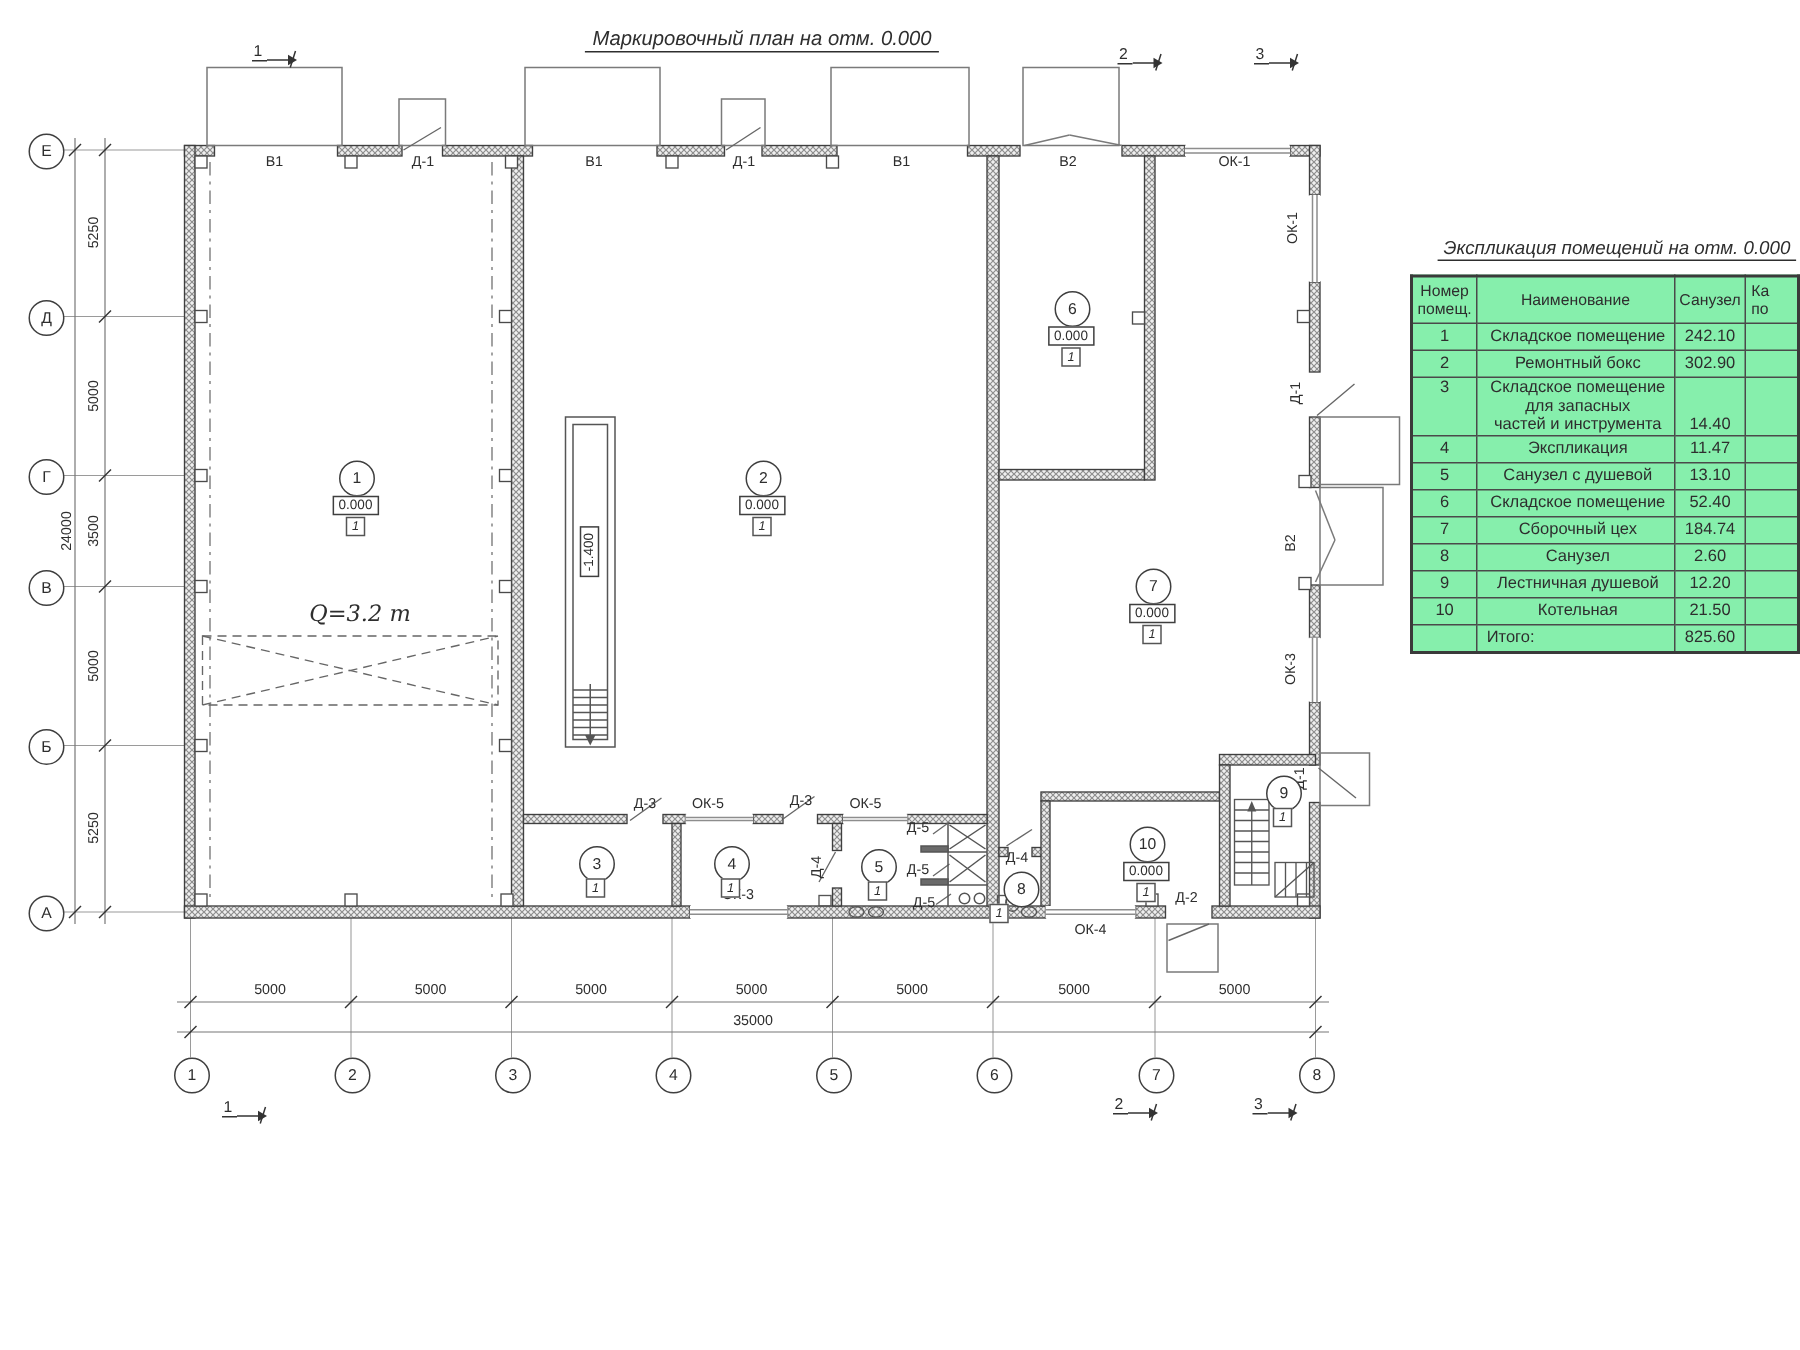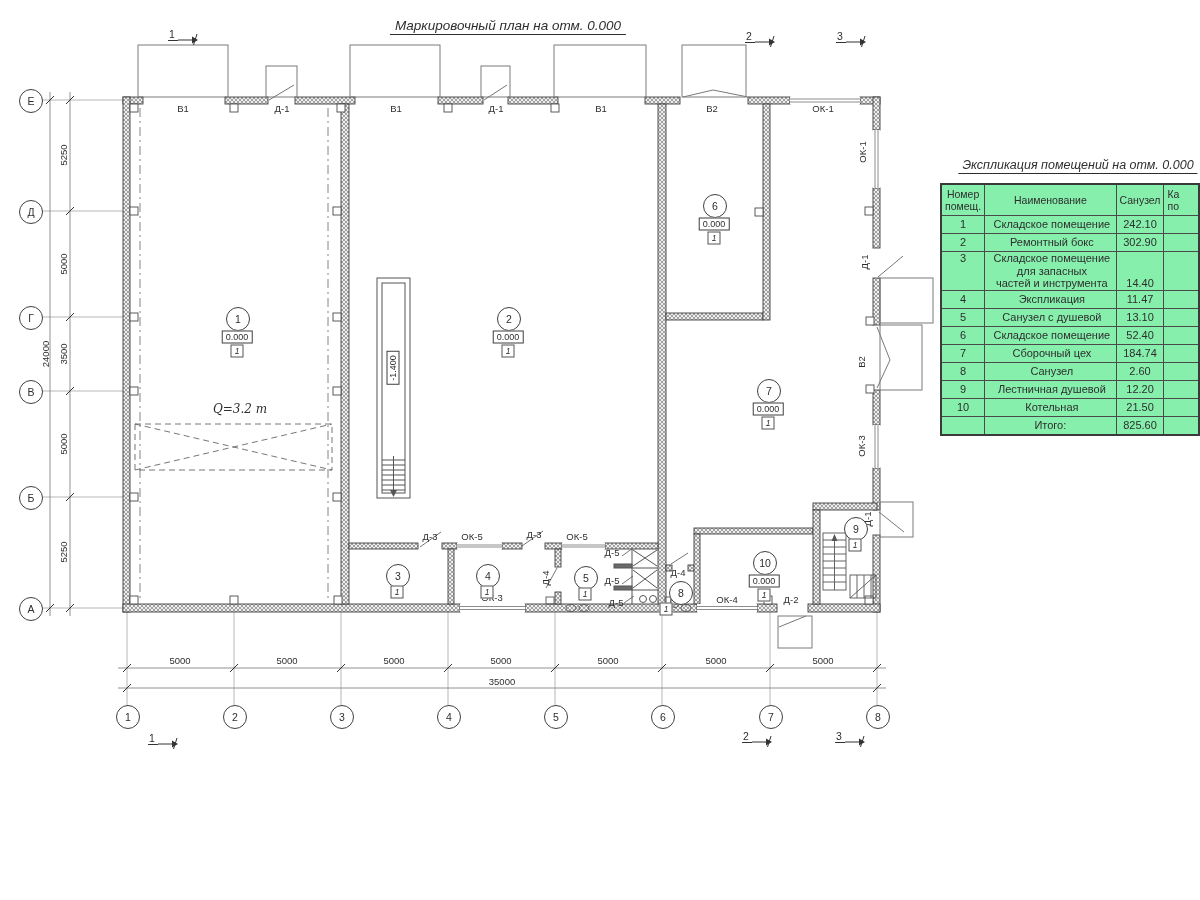--- a/index.html
+++ b/index.html
@@ -22,34 +22,34 @@
   .axc{position:absolute;width:22px;height:22px;border:1px solid #3f3f3f;border-radius:50%;
        background:#fff;text-align:center;line-height:22px;font-size:10.5px;}
   .dimt{position:absolute;transform:translate(-50%,-50%);font-size:9.5px;white-space:nowrap;}
   .dimt.rot{transform:translate(-50%,-50%) rotate(-90deg);}
   .sect{position:absolute;display:flex;align-items:flex-start;}
   .sn{font-size:10.5px;border-bottom:1px solid #333;padding:0 3px 0 1px;}
   .sa{margin-top:5px;}
   .pitbox{position:absolute;transform:translate(-50%,-50%) rotate(-90deg);border:1px solid #3f3f3f;background:#fff;
         font-size:9px;padding:0 3px;line-height:11px;white-space:nowrap;}
   .crane{position:absolute;transform:translate(-50%,-50%);font-family:"DejaVu Serif",serif;
-        font-style:italic;font-size:12px;white-space:nowrap;}
+        font-style:italic;font-size:15px;white-space:nowrap;}
   #expl{position:absolute;left:940px;top:183px;border-collapse:collapse;table-layout:fixed;
         font-size:11px;line-height:1.15;background:#86efac;}
   #expl th,#expl td{border:1px solid #4a4a4a;padding:0 3px;overflow:hidden;}
   #expl{border:2px solid #3a3a3a;}
   #expl th{font-weight:normal;font-size:10.5px;text-align:center;height:30px;}
   #expl td{height:17px;}
   #expl tr.tall td{height:35px;}
   #expl td.c-num{text-align:center;}
   #expl td.c-name{text-align:center;padding-left:6px;white-space:pre-line;}
   #expl td.c-area{text-align:center;}
   #expl td.vtop{vertical-align:top;}
   #expl td.vbot{vertical-align:bottom;}
-  #expl td.tright{text-align:center;padding-right:6px;}
+  #expl td.tright{text-align:left;padding-right:6px;}
 </style>
 </head>
 <body>
 
 <div class="sheet">
 
 <svg class="plan-svg" width="1200" height="900">
   <defs>
     <pattern id="hatch" width="4" height="4" patternUnits="userSpaceOnUse">
       <rect width="4" height="4" fill="#efefef"></rect>
@@ -302,21 +302,21 @@
       <div class="plabel" style="left: 496px; top: 108px;">Д-1</div>
       <div class="plabel" style="left: 601px; top: 108px;">В1</div>
       <div class="plabel" style="left: 712px; top: 108px;">В2</div>
       <div class="plabel" style="left: 823px; top: 108px;">ОК-1</div>
       <div class="plabel rot" style="left: 862px; top: 152px;">ОК-1</div>
       <div class="plabel rot" style="left: 864px; top: 262px;">Д-1</div>
       <div class="plabel rot" style="left: 861px; top: 362px;">В2</div>
       <div class="plabel rot" style="left: 861px; top: 446px;">ОК-3</div>
       <div class="plabel rot" style="left: 867px; top: 519px;">Д-1</div>
       <div class="plabel" style="left: 492px; top: 597px;">ОК-3</div>
-      <div class="plabel" style="left: 727px; top: 599px;">ОК-4</div>
+      <div class="plabel" style="left: 727px; top: 620px;">ОК-4</div>
       <div class="plabel" style="left: 791px; top: 599px;">Д-2</div>
       <div class="plabel" style="left: 430px; top: 536px;">Д-3</div>
       <div class="plabel" style="left: 472px; top: 536px;">ОК-5</div>
       <div class="plabel" style="left: 534px; top: 534px;">Д-3</div>
       <div class="plabel" style="left: 577px; top: 536px;">ОК-5</div>
       <div class="plabel rot" style="left: 545px; top: 578px;">Д-4</div>
       <div class="plabel" style="left: 678px; top: 572px;">Д-4</div>
       <div class="plabel" style="left: 612px; top: 552px;">Д-5</div>
       <div class="plabel" style="left: 612px; top: 580px;">Д-5</div>
       <div class="plabel" style="left: 616px; top: 602px;">Д-5</div>

